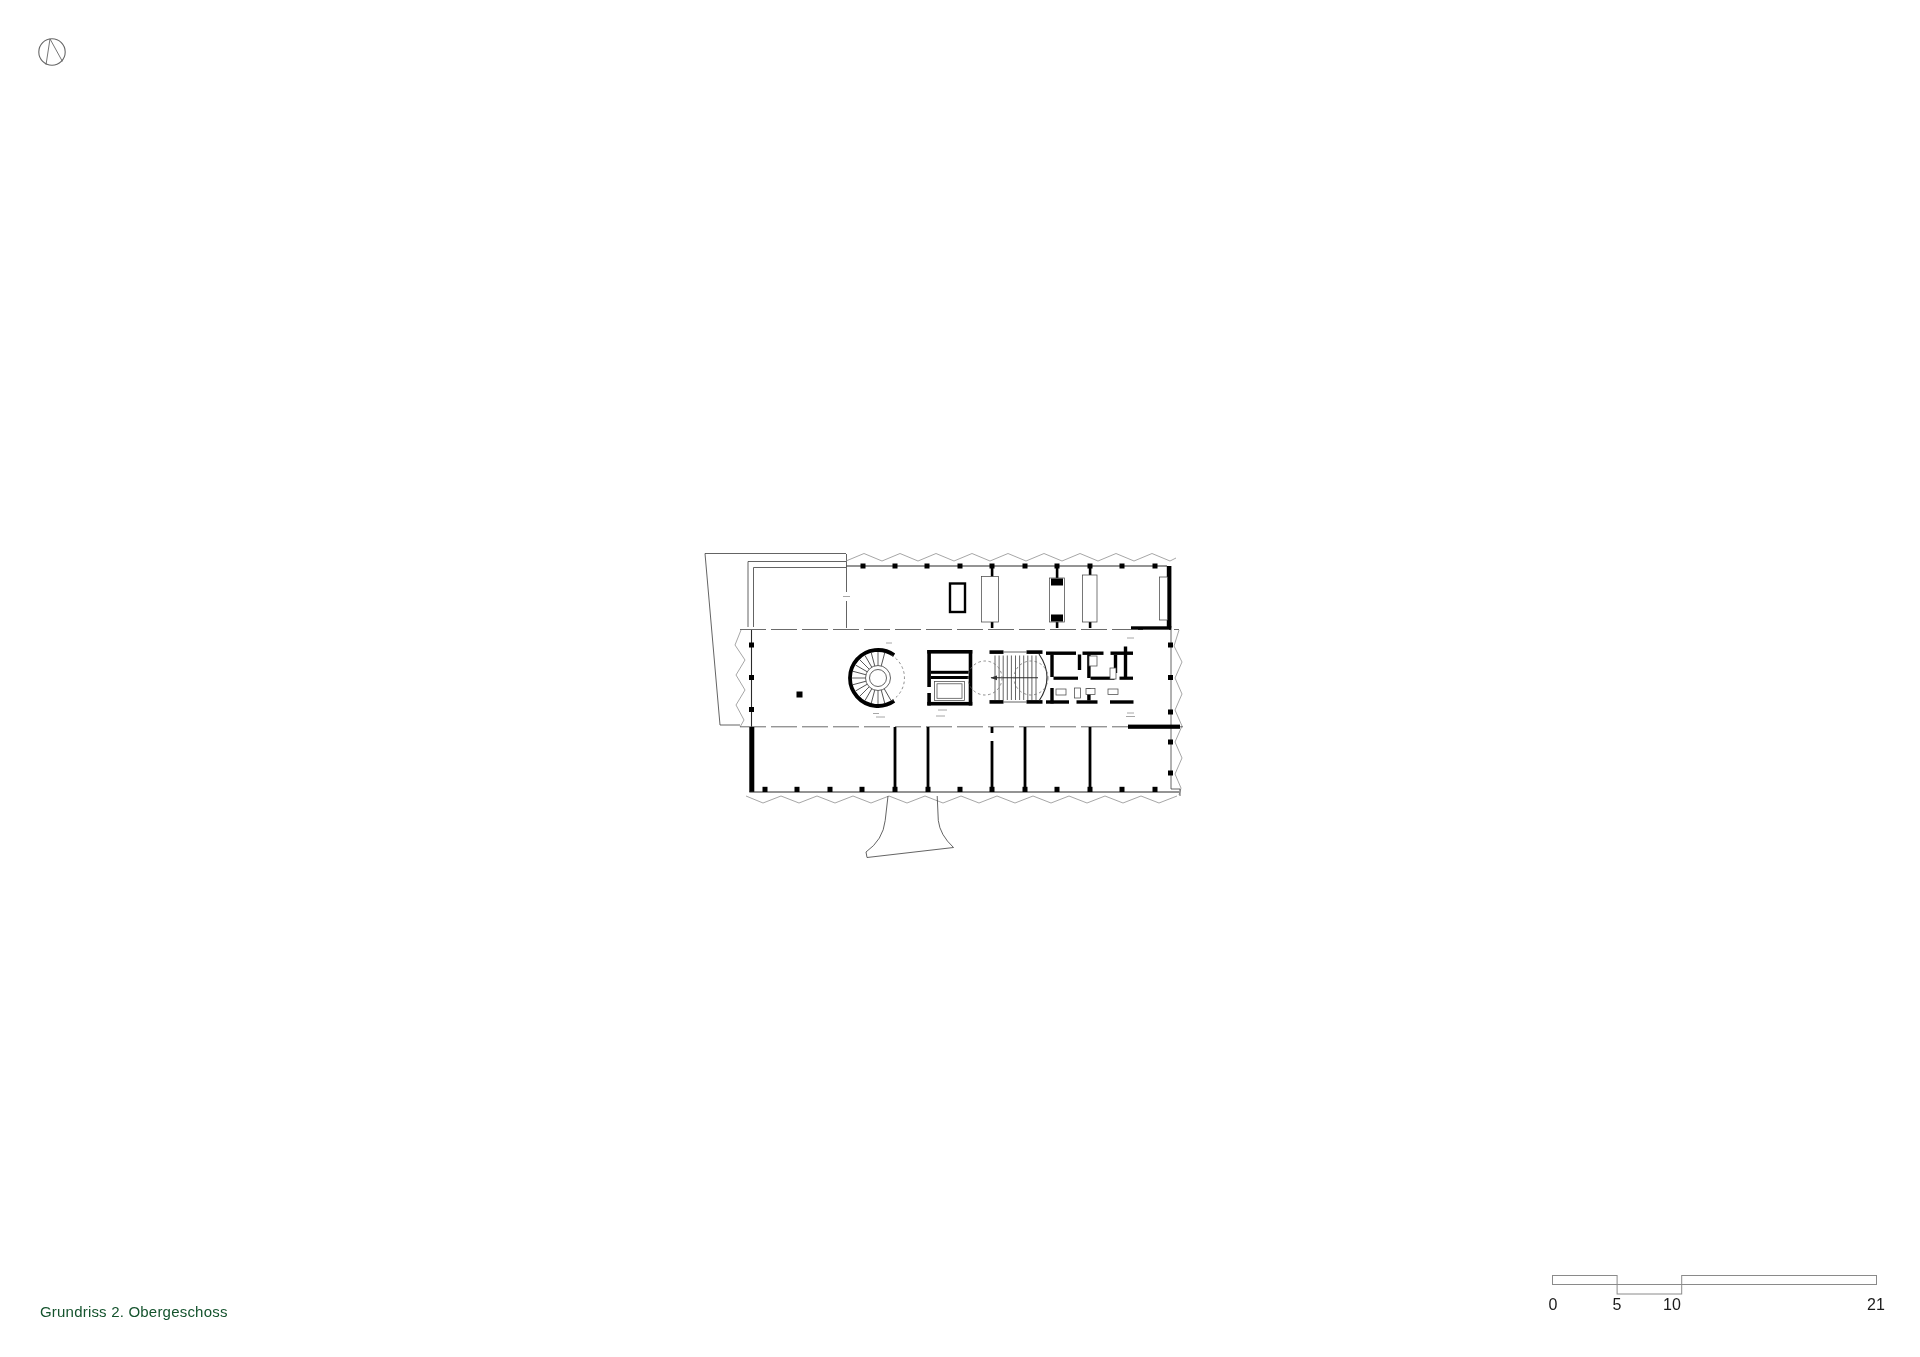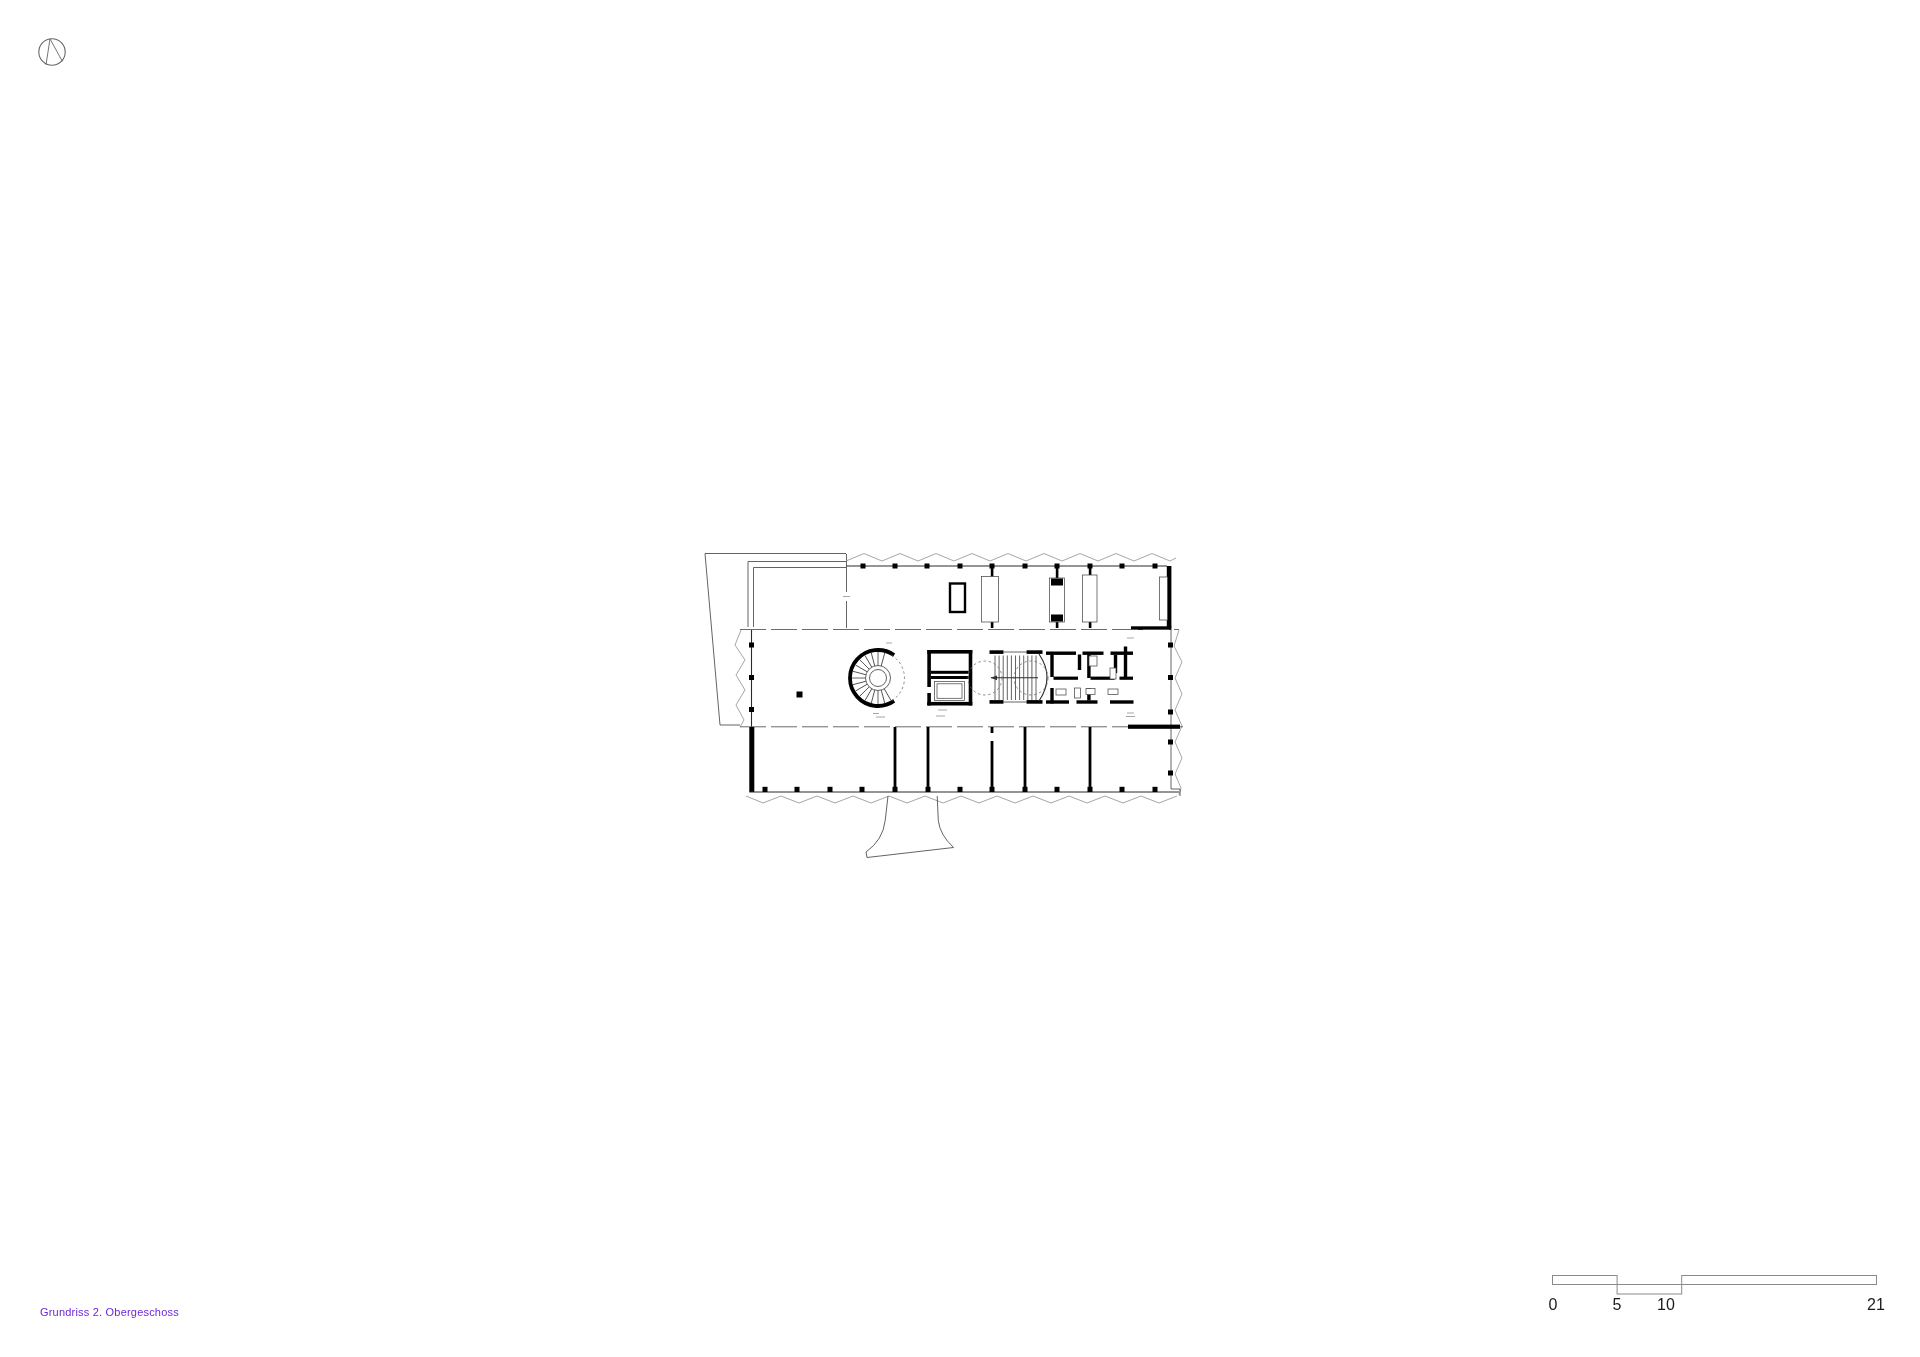--- a/index.html
+++ b/index.html
@@ -6,21 +6,21 @@
   body{
     width:1920px;height:1357px;position:relative;overflow:hidden;
     font-family:"Liberation Sans", sans-serif;
     -webkit-font-smoothing:antialiased;
   }
   .sheet{position:absolute;inset:0;background:#ffffff;}
   .north{position:absolute;left:36px;top:36px;width:32px;height:32px;}
   .plan{position:absolute;left:698px;top:540px;width:500px;height:330px;}
   .caption{
     position:absolute;left:40px;top:1302px;
-    font-size:11px;line-height:20px;color:#6d28d9;letter-spacing:.2px;
+    font-size:15px;line-height:20px;color:#14532d;letter-spacing:.2px;
   }
   .scalebar{position:absolute;left:1552px;top:1274px;width:340px;height:45px;}
   .scalebar svg{position:absolute;left:0;top:0;}
   .scalebar .lab{
     position:absolute;top:22px;transform:translateX(-50%);
     font-size:16px;color:#1b1b1b;white-space:nowrap;
   }
   
   .tl{stroke:#3c3c3c;stroke-width:0.8;fill:none;}
   .ml{stroke:#2a2a2a;stroke-width:1.1;fill:none;}
@@ -217,17 +217,17 @@
   <div class="caption">Grundriss 2. Obergeschoss</div>
 
   <div class="scalebar">
     <svg width="330" height="22" viewBox="0 0 330 22">
       <rect class="sb" x="0.5" y="1.5" width="64.6" height="9"></rect>
       <rect class="sb" x="65.1" y="10.5" width="64.6" height="9.5"></rect>
       <rect class="sb" x="129.7" y="1.5" width="194.8" height="9"></rect>
     </svg>
     <span class="lab" style="left:1px">0</span>
     <span class="lab" style="left:65px">5</span>
-    <span class="lab" style="left:114px">10</span>
+    <span class="lab" style="left:120px">10</span>
     <span class="lab" style="left:324px">21</span>
   </div>
 
 </div>
 
 </body></html>

